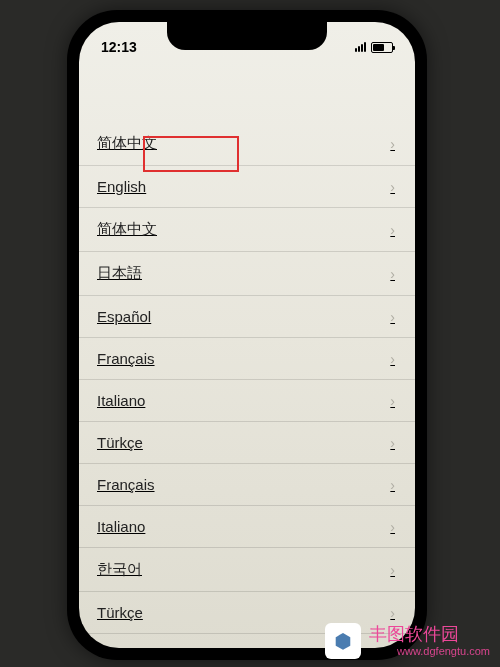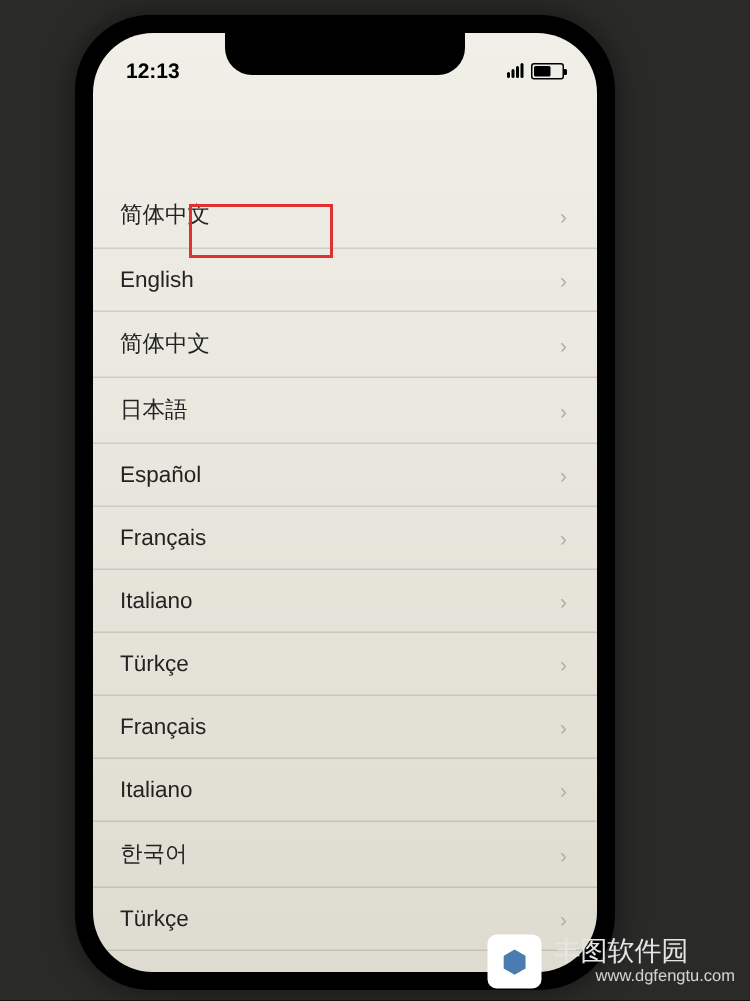--- a/index.html
+++ b/index.html
@@ -6,21 +6,21 @@
     body {
       width: 500px;
       height: 667px;
       background: #2a2a28;
       position: relative;
       font-family: -apple-system, "Helvetica Neue", Arial, sans-serif;
       overflow: hidden;
     }
     .phone-frame {
       position: absolute;
-      left: 50px;
+      left: 67px;
       top: 10px;
       width: 360px;
       height: 650px;
       background: #000;
       border-radius: 50px;
       padding: 12px;
       box-shadow: 0 0 20px rgba(0,0,0,0.5);
     }
     .screen {
       width: 100%;
@@ -88,20 +88,21 @@
     }
     .battery-fill {
       width: 60%;
       height: 100%;
       background: #000;
       border-radius: 1px;
     }
     .content {
       margin-top: 60px;
       padding: 0;
+      text-decoration: underline;
     }
     .list-item {
       display: flex;
       justify-content: space-between;
       align-items: center;
       padding: 12px 20px 12px 18px;
       border-bottom: 1px solid rgba(0,0,0,0.12);
       font-size: 15px;
       color: #222;
       cursor: pointer;
@@ -128,21 +129,21 @@
       height: 36px;
       background: #fff;
       border-radius: 6px;
       display: flex;
       align-items: center;
       justify-content: center;
       font-size: 20px;
       color: #4a7cb0;
     }
     .watermark-text {
-      color: #e5e5e5;
+      color: #ec4899;
       line-height: 1.2;
     }
     .watermark-title {
       font-size: 18px;
       font-weight: 500;
     }
     .watermark-url {
       font-size: 11px;
       opacity: 0.9;
       margin-left: 28px;

